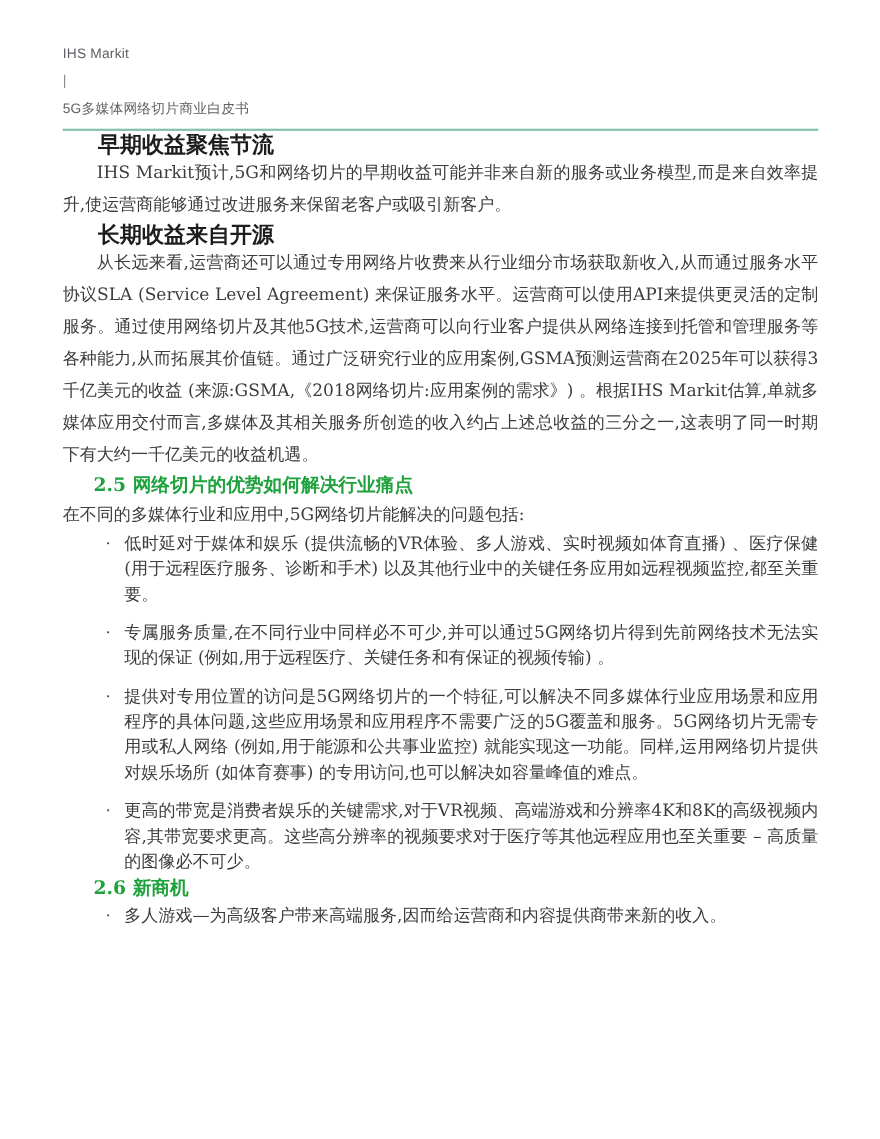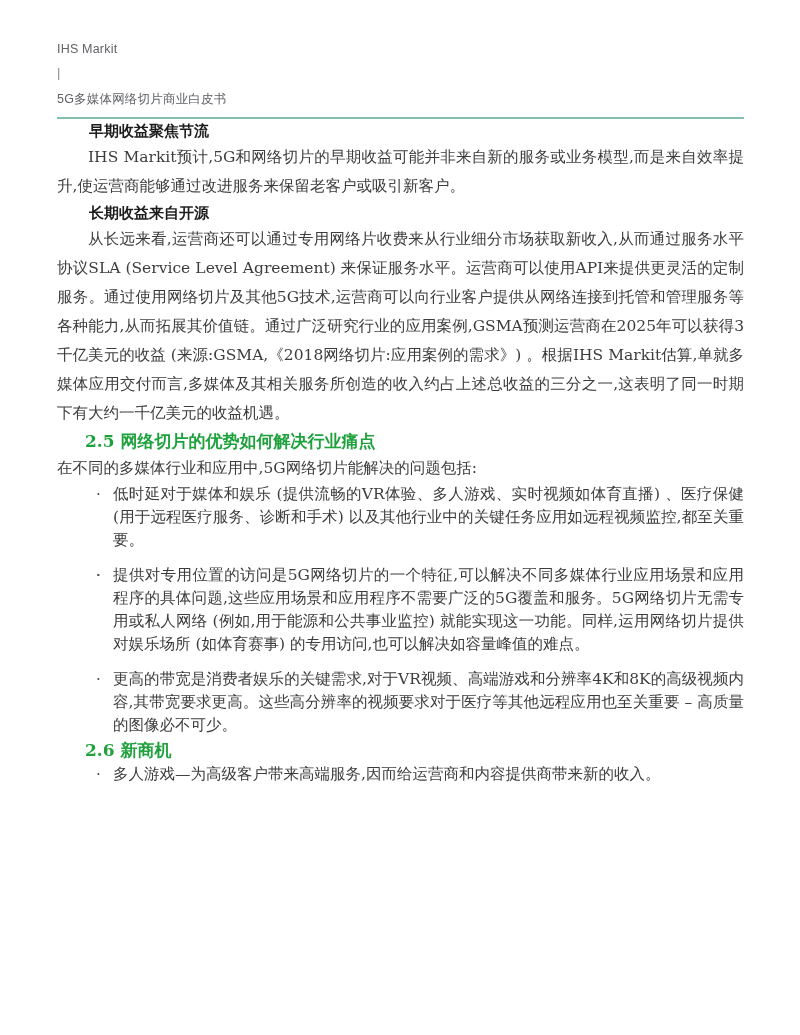--- a/index.html
+++ b/index.html
@@ -14,21 +14,21 @@
                font-size:12.5px;color:#5f6165;letter-spacing:.2px;flex-direction:column;}
   .header-line .pipe{color:#8a8c8f;font-size:13px;position:relative;top:-1px;}
   .rule{height:2px;background:#86c0aa;margin-top:9px;}
 
   
   .content{padding:0 56px 0 57px;color:#3c3c3c;}
   .content p{margin:0;font-size:15.5px;line-height:29px;text-align:justify;
              color:#3c3c3c;}
   p.indent{text-indent:2em;}
 
-  h3.subhead{margin:0 0 0 32px;font-size:15px;line-height:24px;
+  h3.subhead{margin:0 0 0 32px;font-size:20px;line-height:24px;
              font-weight:700;color:#1d1d1d;
              font-family:"DejaVu Serif","Liberation Serif",serif;}
   h2.greenhead{margin:0 0 0 28px;font-size:17px;line-height:26px;
                font-weight:700;color:#1fa23d;
                font-family:"DejaVu Serif","Liberation Serif",serif;}
   h2.greenhead .sec-num{margin-right:6px;}
 
   .mt-h3-first{margin-top:44px;}
   .mt-p-early{margin-top:16px;}
   .mt-h3-long{margin-top:27px;}
@@ -86,20 +86,21 @@
 
     <p class="mt-p-25">在不同的多媒体行业和应用中,5G网络切片能解决的问题包括:</p>
 
     <ul class="bullets mt-ul-25">
       <li>
         <span class="marker">·</span>
         <span>低时延对于媒体和娱乐 (提供流畅的VR体验、多人游戏、实时视频如体育直播) 、医疗保健 (用于远程医疗服务、诊断和手术) 以及其他行业中的关键任务应用如远程视频监控,都至关重要。</span>
       </li>
       <li>
         <span class="marker">·</span>
+        <span>专属服务质量,在不同行业中同样必不可少,并可以通过5G网络切片得到先前网络技术无法实现的保证 (例如,用于远程医疗、关键任务和有保证的视频传输) 。</span>
       </li>
       <li>
         <span class="marker">·</span>
         <span>提供对专用位置的访问是5G网络切片的一个特征,可以解决不同多媒体行业应用场景和应用程序的具体问题,这些应用场景和应用程序不需要广泛的5G覆盖和服务。5G网络切片无需专用或私人网络 (例如,用于能源和公共事业监控) 就能实现这一功能。同样,运用网络切片提供对娱乐场所 (如体育赛事) 的专用访问,也可以解决如容量峰值的难点。</span>
       </li>
       <li>
         <span class="marker">·</span>
         <span>更高的带宽是消费者娱乐的关键需求,对于VR视频、高端游戏和分辨率4K和8K的高级视频内容,其带宽要求更高。这些高分辨率的视频要求对于医疗等其他远程应用也至关重要 – 高质量的图像必不可少。</span>
       </li>
     </ul>

